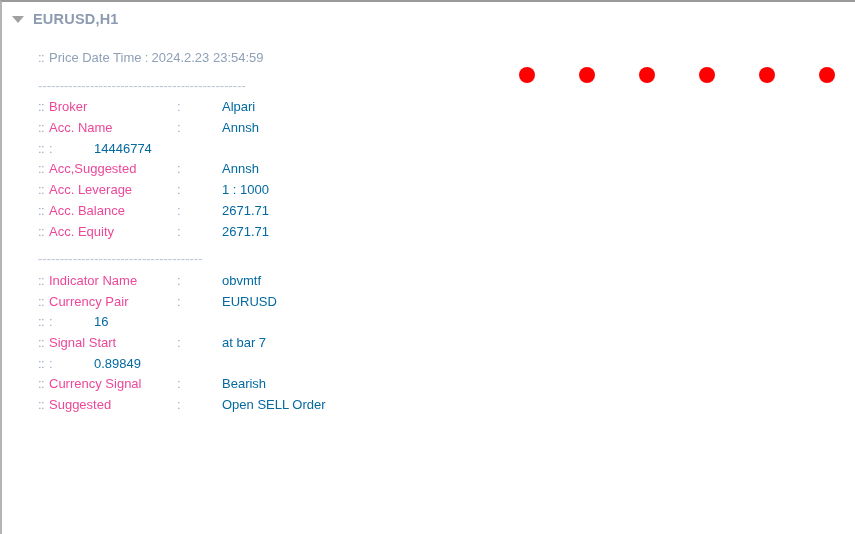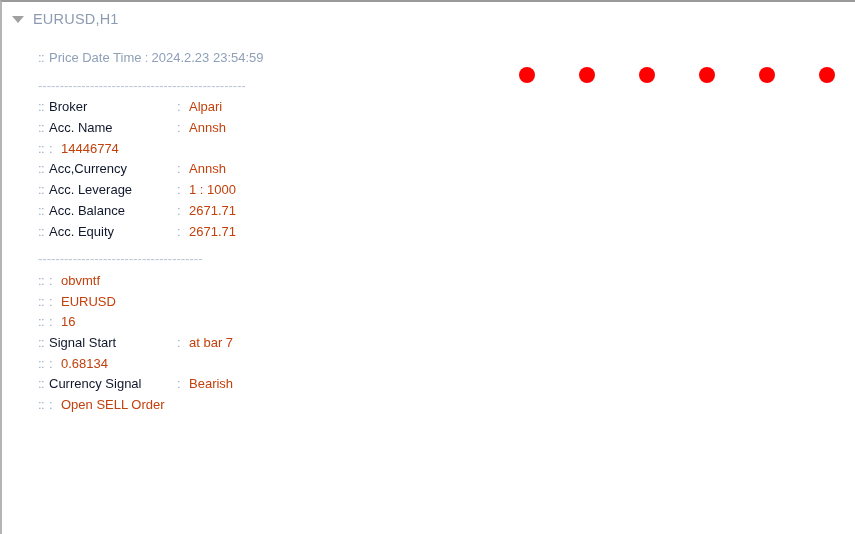--- a/index.html
+++ b/index.html
@@ -42,20 +42,21 @@
     border-top: 7px solid #a0a0a0;
     margin-right: 9px;
     flex: 0 0 auto;
   }
 
   .window-title {
     font-size: 14.5px;
     color: #8d9bb0;
     letter-spacing: 0.2px;
     white-space: nowrap;
+    font-weight: bold;
   }
 
   
   .panel {
     position: absolute;
     left: 36px;
     top: 48px;
     font-size: 13px;
     color: #8fa0b8;
   }
@@ -70,32 +71,33 @@
   .bullet {
     width: 11px;
     flex: 0 0 auto;
     color: #9aabc2;
     letter-spacing: -0.5px;
   }
 
   .row-label {
     width: 128px;
     flex: 0 0 auto;
-    color: #0f172a;
+    color: #ec4899;
   }
 
   .row-sep {
     width: 12px;
     flex: 0 0 auto;
     color: #9aabc2;
   }
 
   .row-value {
-    color: #c2410c;
-    flex: 0 0 auto;
+    color: #0369a1;
+    flex: 0 0 auto;
+    margin-left: 33px;
   }
 
   
   .info-line {
     height: 20.7px;
     white-space: nowrap;
     color: #8fa0b8;
     display: flex;
     align-items: baseline;
   }
@@ -180,21 +182,21 @@
         <span class="row-sep">:</span>
         <span class="row-value">Annsh</span>
       </div>
       <div class="info-row">
         <span class="bullet">::</span>
         <span class="row-sep">:</span>
         <span class="row-value">14446774</span>
       </div>
       <div class="info-row">
         <span class="bullet">::</span>
-        <span class="row-label">Acc,Currency</span>
+        <span class="row-label">Acc,Suggested</span>
         <span class="row-sep">:</span>
         <span class="row-value">Annsh</span>
       </div>
       <div class="info-row">
         <span class="bullet">::</span>
         <span class="row-label">Acc. Leverage</span>
         <span class="row-sep">:</span>
         <span class="row-value">1 : 1000</span>
       </div>
       <div class="info-row">
@@ -215,52 +217,55 @@
 
     <div class="divider short">
       <span>--------------------------------------</span>
     </div>
 
     <div class="spacer-2"></div>
 
     <div>
       <div class="info-row">
         <span class="bullet">::</span>
+        <span class="row-label">Indicator Name</span>
         <span class="row-sep">:</span>
         <span class="row-value">obvmtf</span>
       </div>
       <div class="info-row">
         <span class="bullet">::</span>
+        <span class="row-label">Currency Pair</span>
         <span class="row-sep">:</span>
         <span class="row-value">EURUSD</span>
       </div>
       <div class="info-row">
         <span class="bullet">::</span>
         <span class="row-sep">:</span>
         <span class="row-value">16</span>
       </div>
       <div class="info-row">
         <span class="bullet">::</span>
         <span class="row-label">Signal Start</span>
         <span class="row-sep">:</span>
         <span class="row-value">at bar 7</span>
       </div>
       <div class="info-row">
         <span class="bullet">::</span>
         <span class="row-sep">:</span>
-        <span class="row-value">0.68134</span>
+        <span class="row-value">0.89849</span>
       </div>
       <div class="info-row">
         <span class="bullet">::</span>
         <span class="row-label">Currency Signal</span>
         <span class="row-sep">:</span>
         <span class="row-value">Bearish</span>
       </div>
       <div class="info-row">
         <span class="bullet">::</span>
+        <span class="row-label">Suggested</span>
         <span class="row-sep">:</span>
         <span class="row-value">Open SELL Order</span>
       </div>
     </div>
 
   </div>
 
   <div class="dots-layer" id="dots-layer">
       <div class="signal-dot" style="left: 525px; top: 73px; width: 16px; height: 16px; background: rgb(255, 0, 0);"></div>
       <div class="signal-dot" style="left: 585px; top: 73px; width: 16px; height: 16px; background: rgb(255, 0, 0);"></div>

